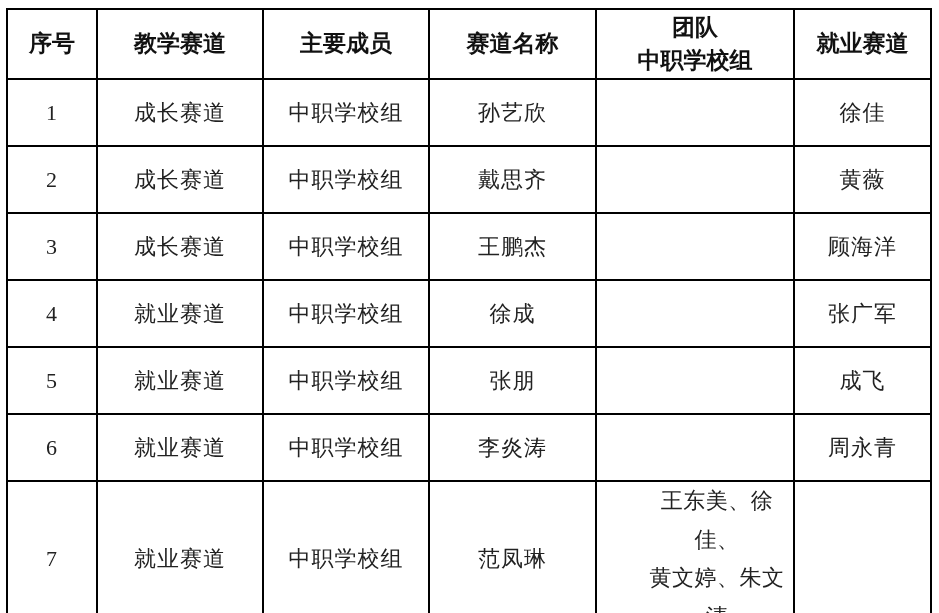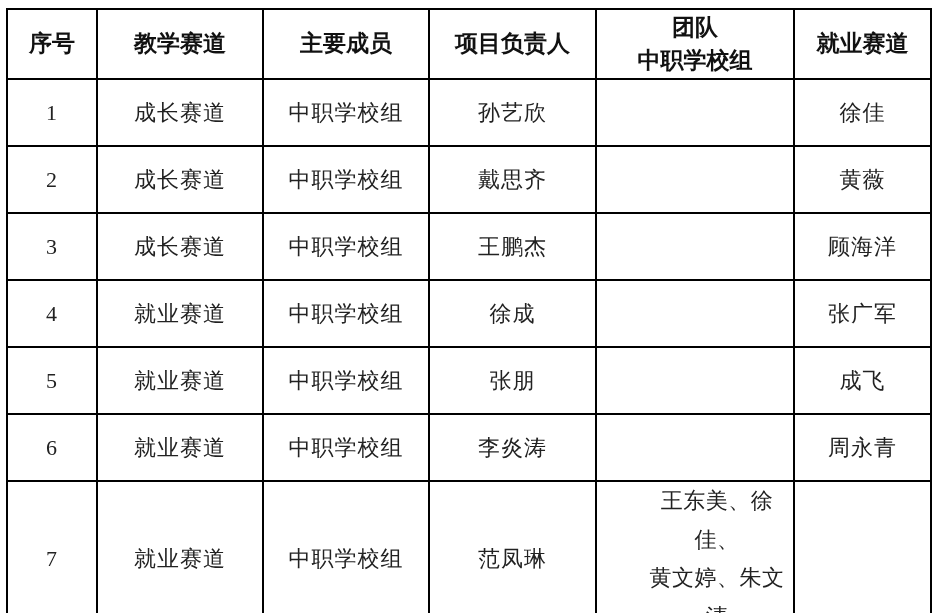--- a/index.html
+++ b/index.html
@@ -77,21 +77,21 @@
       <col class="c-group">
       <col class="c-leader">
       <col class="c-members">
       <col class="c-teacher">
     </colgroup>
     <thead>
       <tr>
         <th>序号</th>
         <th>教学赛道</th>
         <th>主要成员</th>
-        <th>项目负责人</th>
+        <th>赛道名称</th>
         <th>团队
 中职学校组</th>
         <th>就业赛道</th>
       </tr>
     </thead>
     <tbody>
       <tr>
         <td>1</td>
         <td>成长赛道</td>
         <td>中职学校组</td>

